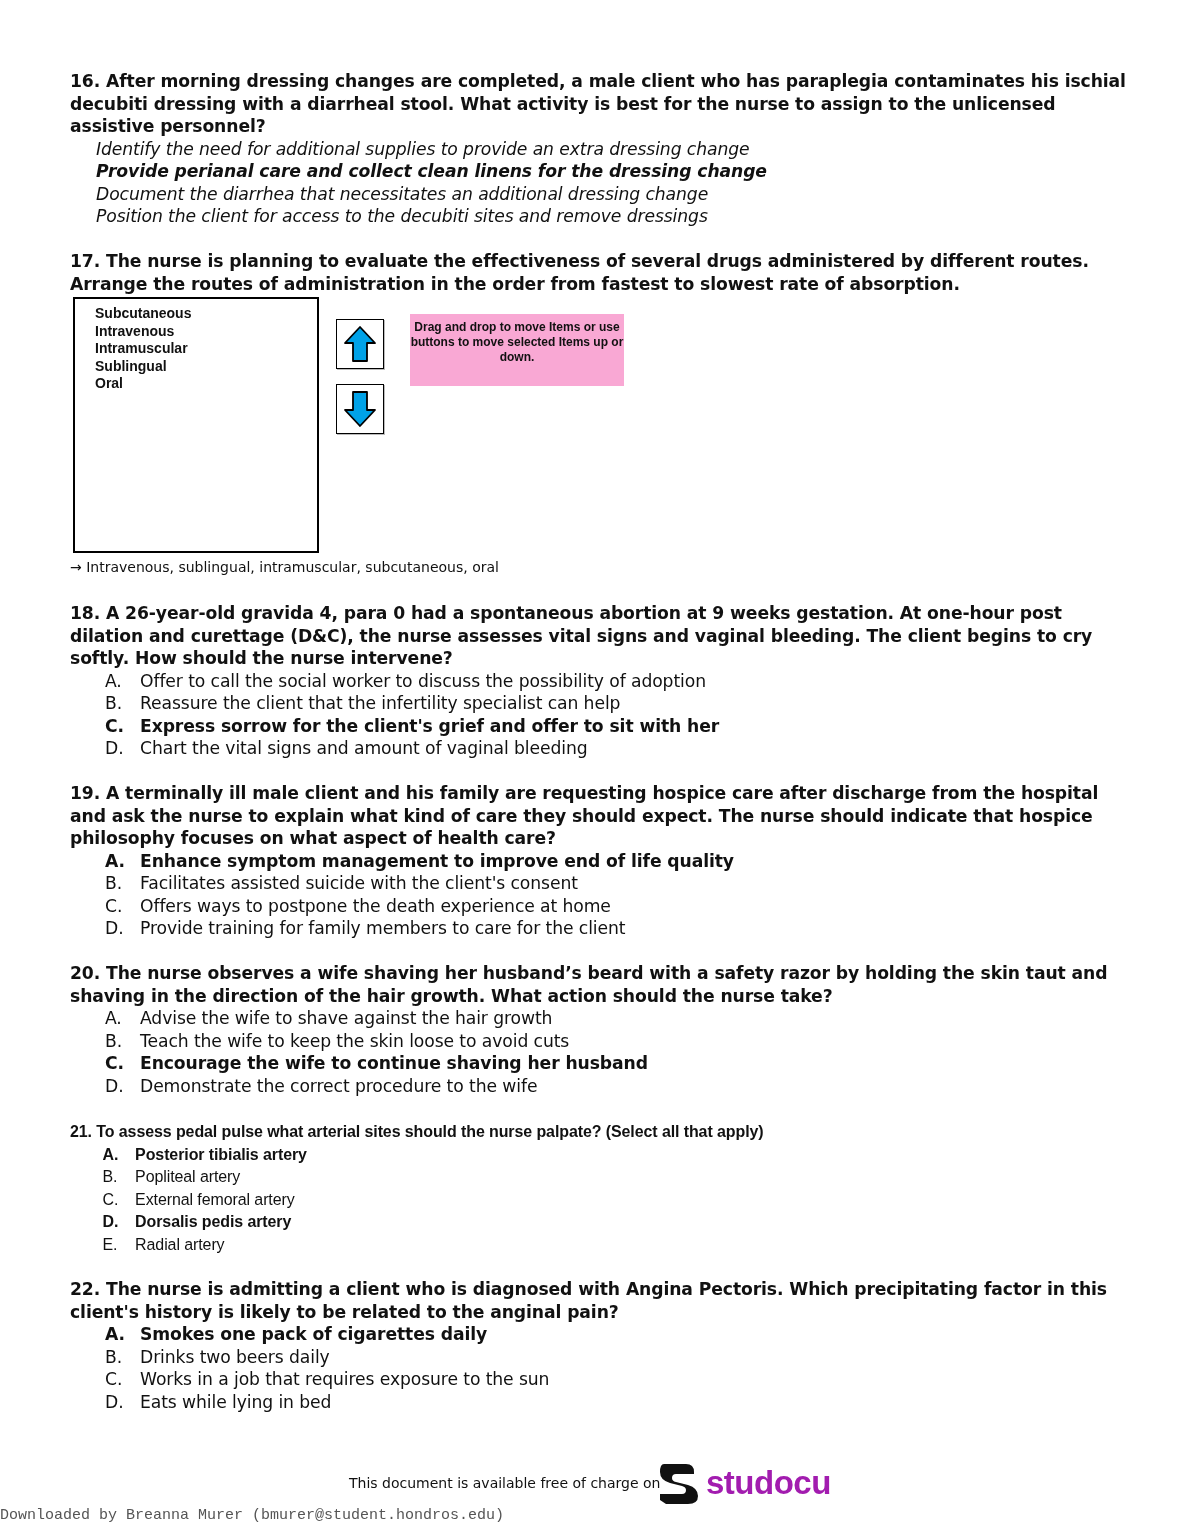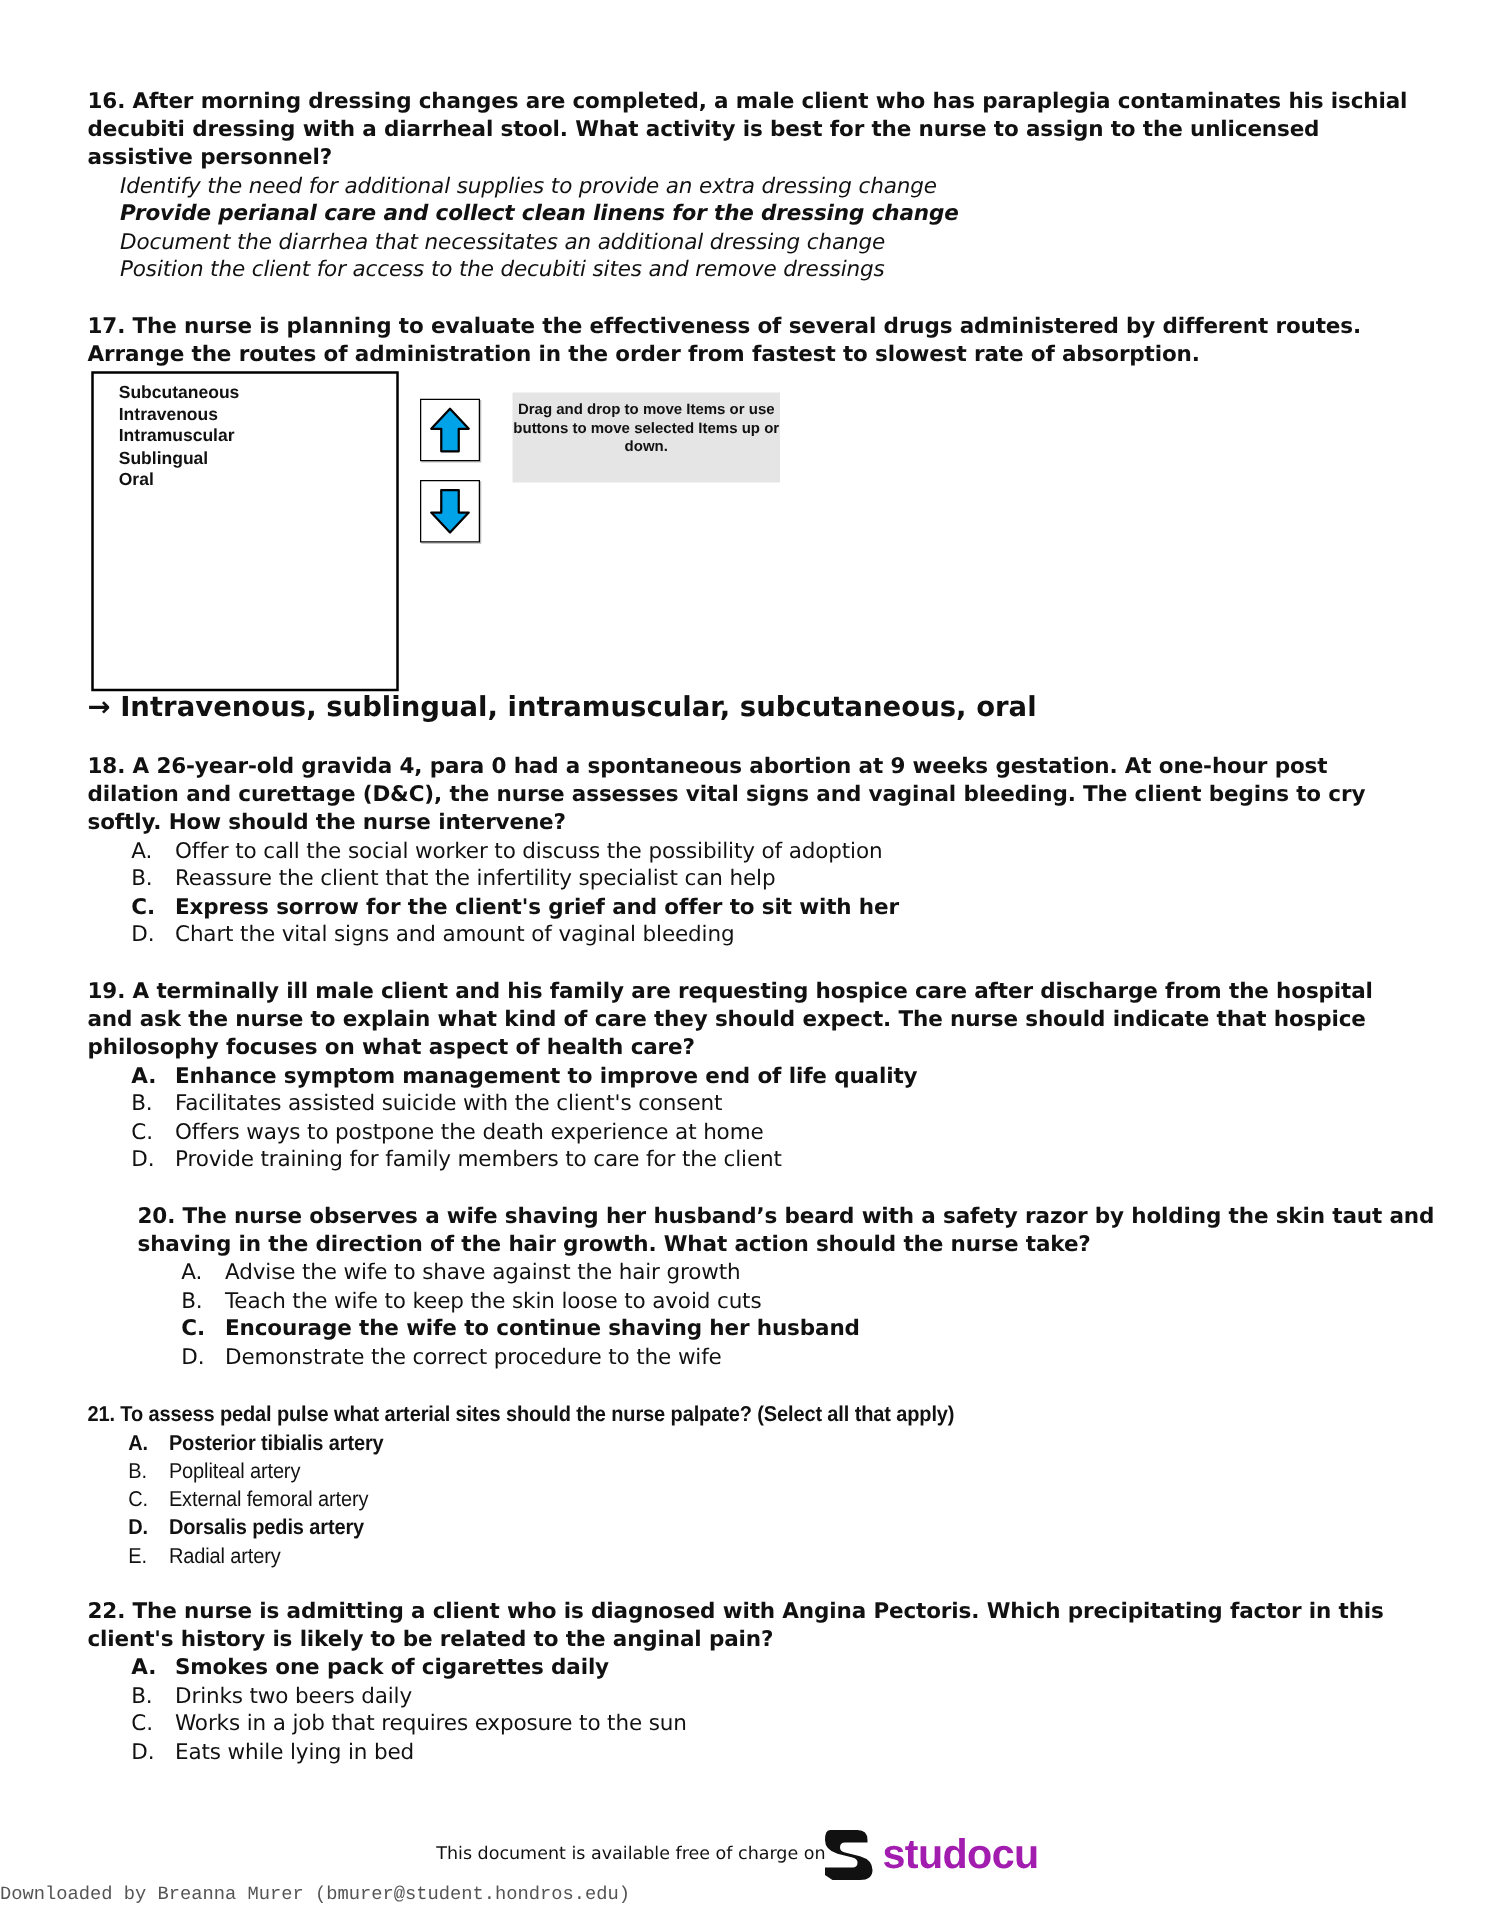--- a/index.html
+++ b/index.html
@@ -14,24 +14,24 @@
   .opt.nolt .tx { margin-left: 26px; font-style: italic; }
   .opt.correct { font-weight: bold; }
   .q21 .stem, .q21 .opt { font-family: "Liberation Sans", sans-serif; transform: scaleX(0.93); transform-origin: left; }
   .dnd-list { position: absolute; left: 73px; top: 297px; width: 246px; height: 256px;
               border: 2px solid #000; box-sizing: border-box; padding: 6px 20px; }
   .dnd-item { font-family: "Liberation Sans", sans-serif; font-weight: bold; font-size: 14px;
               line-height: 17.5px; color: #111; cursor: grab; }
   .arrow-btn { position: absolute; left: 336px; width: 48px; height: 50px; border: 1.5px solid #000;
                box-sizing: border-box; background: #fff; display: flex; align-items: center; justify-content: center;
                box-shadow: 1px 1px 0 #bbb; cursor: pointer; }
-  .hint { position: absolute; left: 410px; top: 314px; width: 214px; height: 72px; background: #e5e5e5;
+  .hint { position: absolute; left: 410px; top: 314px; width: 214px; height: 72px; background: #f9a8d4;
           font-family: "Liberation Sans", sans-serif; font-weight: bold; font-size: 12px; line-height: 15px;
           text-align: center; color: #111; padding-top: 6px; box-sizing: border-box; }
-  .answer { position: absolute; left: 70px; top: 556px; font-weight: bold; font-size: 22px; line-height: 22px; text-align: right; }
+  .answer { position: absolute; left: 70px; top: 556px; font-weight: normal; font-size: 14px; line-height: 22px; text-align: right; }
   .avail { position: absolute; left: 349px; top: 1475px; font-size: 14px; color: #111; }
   .logo { position: absolute; left: 656px; top: 1460px; display: flex; align-items: center; }
   .logo-text { font-family: "Liberation Sans", sans-serif; font-weight: bold; font-size: 33px; color: #a21caf; margin-left: 4px; letter-spacing: -0.5px; }
   .downloaded { position: absolute; left: 0; width: 1190px; top: 1507px; text-align: left;
                 font-family: Liberation Mono, monospace; font-size: 15px; color: #555; }
 </style>
 </head>
 <body>
 
 <div class="page">
@@ -121,21 +121,21 @@
           <span class="lt">C.</span>
           <span class="tx">Offers ways to postpone the death experience at home</span>
         </li>
       <li class="opt">
           <span class="lt">D.</span>
           <span class="tx">Provide training for family members to care for the client</span>
         </li>
     </ul>
   </div>
 
-  <div class="q" style="top:962px;margin-left:40px;">
+  <div class="q" style="top:962px;">
     <p class="stem">20. The nurse observes a wife shaving her husband’s beard with a safety razor by holding the skin taut and shaving in the direction of the hair growth. What action should the nurse take?</p>
     <ul class="opts">
       <li class="opt">
           <span class="lt">A.</span>
           <span class="tx">Advise the wife to shave against the hair growth</span>
         </li>
       <li class="opt">
           <span class="lt">B.</span>
           <span class="tx">Teach the wife to keep the skin loose to avoid cuts</span>
         </li>

